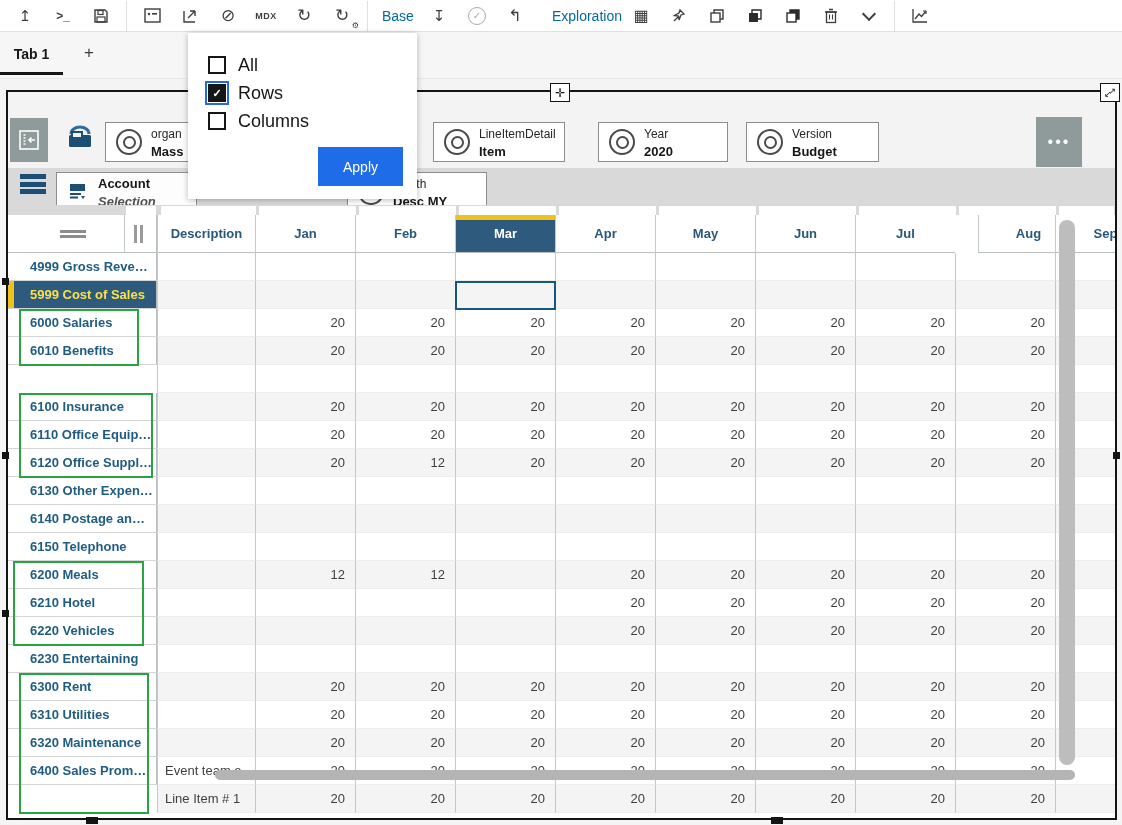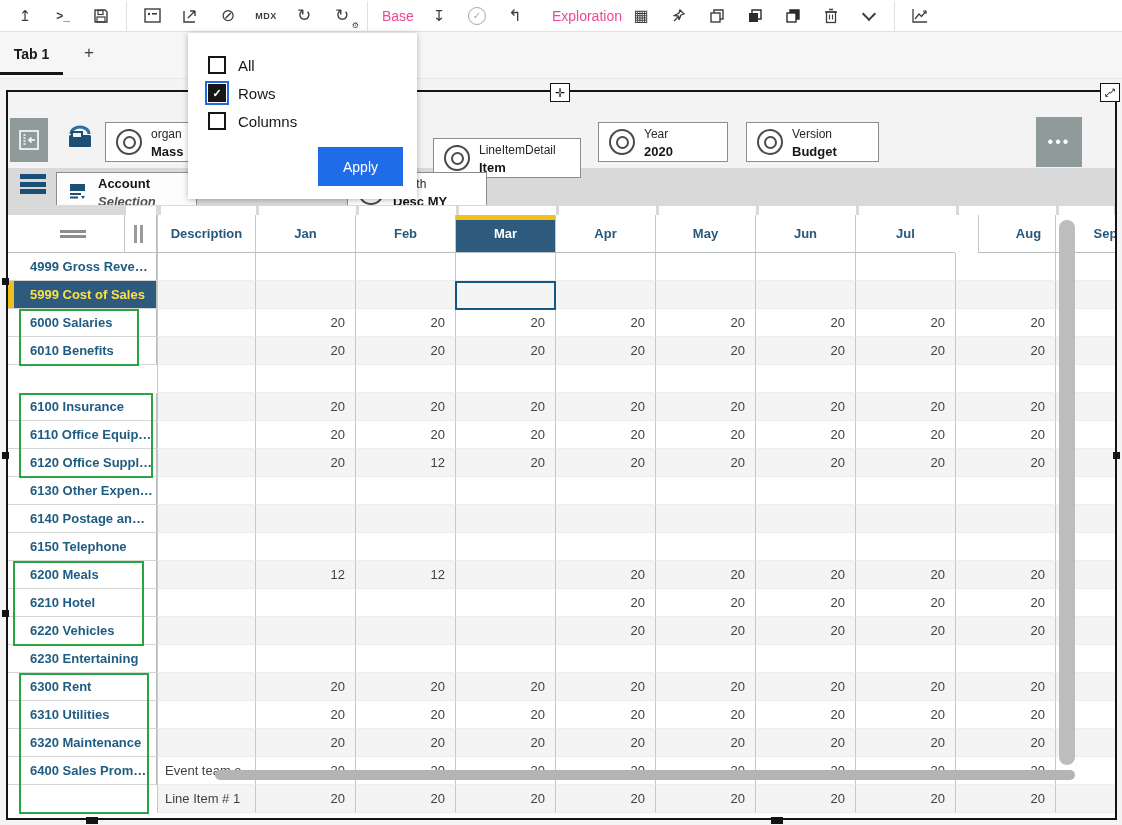--- a/index.html
+++ b/index.html
@@ -5,21 +5,21 @@
   html,body{margin:0;padding:0;}
   body{width:1122px;height:825px;overflow:hidden;background:#f4f4f4;
        font-family:"Liberation Sans",sans-serif;color:#161616;position:relative;}
   
   .toolbar{position:absolute;left:0;top:0;width:1122px;height:31px;background:#fff;
            border-bottom:1px solid #e0e0e0;display:flex;align-items:center;}
   .tbi{display:inline-flex;align-items:center;justify-content:center;height:30px;min-width:26px;
        margin-left:12px;color:#3d3d3d;font-size:15px;cursor:pointer;position:relative;}
   .tbi svg{display:block;}
   .tb-sep{width:1px;height:30px;background:#e0e0e0;margin-left:12px;}
-  .tb-label{font-size:14px;color:#ec4899;margin-left:14px;}
+  .tb-label{font-size:14px;color:#0369a1;margin-left:14px;}
   .mdx{font-size:9px;font-weight:700;letter-spacing:.5px;}
   .gear-mini{position:absolute;right:-4px;bottom:1px;font-size:8px;}
   .chev{width:8px;height:8px;border-right:2px solid #3d3d3d;border-bottom:2px solid #3d3d3d;
         transform:rotate(45deg);margin-top:-4px;}
   .circle-check{width:16px;height:16px;border:1.5px solid #a8a8a8;border-radius:50%;color:#a8a8a8;
         font-size:10px;line-height:15px;text-align:center;}
   
   .tabbar{position:absolute;left:0;top:32px;width:1122px;height:46px;background:#f6f6f6;
           border-bottom:1px solid #e8e8e8;}
   .tab{position:absolute;left:0;top:0;width:63px;height:43px;display:flex;align-items:center;
@@ -79,21 +79,21 @@
   .hscroll{position:absolute;left:209px;top:680px;width:860px;height:10px;background:#b4b4b4;
       border-radius:5px;z-index:7;cursor:pointer;}
   
   .popup{position:absolute;left:188px;top:33px;width:229px;height:166px;background:#fff;z-index:100;
       box-shadow:0 1px 6px rgba(0,0,0,.28);}
   .opt{position:absolute;left:20px;height:20px;display:flex;align-items:center;cursor:pointer;}
   .cb{width:14px;height:14px;border:2px solid #161616;background:#fff;margin-right:12px;
       display:flex;align-items:center;justify-content:center;}
   .cb.on{background:#161616;color:#fff;font-size:11px;font-weight:700;
       box-shadow:0 0 0 1px #fff,0 0 0 3px #2569e0;}
-  .opt span{font-size:15px;color:#161616;}
+  .opt span{font-size:18px;color:#161616;}
   .apply{position:absolute;right:14px;bottom:13px;width:85px;height:39px;background:#1f6ce8;
       color:#fff;border:none;font-size:14px;font-family:inherit;cursor:pointer;}
   
   .handle-box{position:absolute;width:20px;height:19px;background:#fff;border:1.5px solid #141414;
       box-sizing:border-box;z-index:70;display:flex;align-items:center;justify-content:center;
       font-size:12px;color:#141414;cursor:move;}
   .nub{position:absolute;background:#141414;z-index:70;}
   .resize-glyph{position:relative;width:12px;height:12px;}
   .resize-glyph i{position:absolute;font-style:normal;font-size:9px;line-height:9px;}
 </style>
@@ -207,21 +207,21 @@
     </svg>
   </div>
 
   <div class="chip" style="left:99px;top:32px;width:141px;">
     <span class="tgt">
         <i></i>
       </span>
     <span><span class="l1">organ</span><br>
           <span class="l2">Mass</span></span>
   </div>
-  <div class="chip" style="left:427px;top:32px;width:148px;margin-top:16px;">
+  <div class="chip" style="left:427px;top:32px;width:132px;">
     <span class="tgt">
         <i></i>
       </span>
     <span><span class="l1">LineItemDetail</span><br>
           <span class="l2">Item</span></span>
   </div>
   <div class="chip" style="left:592px;top:32px;width:130px;">
     <span class="tgt">
         <i></i>
       </span>

